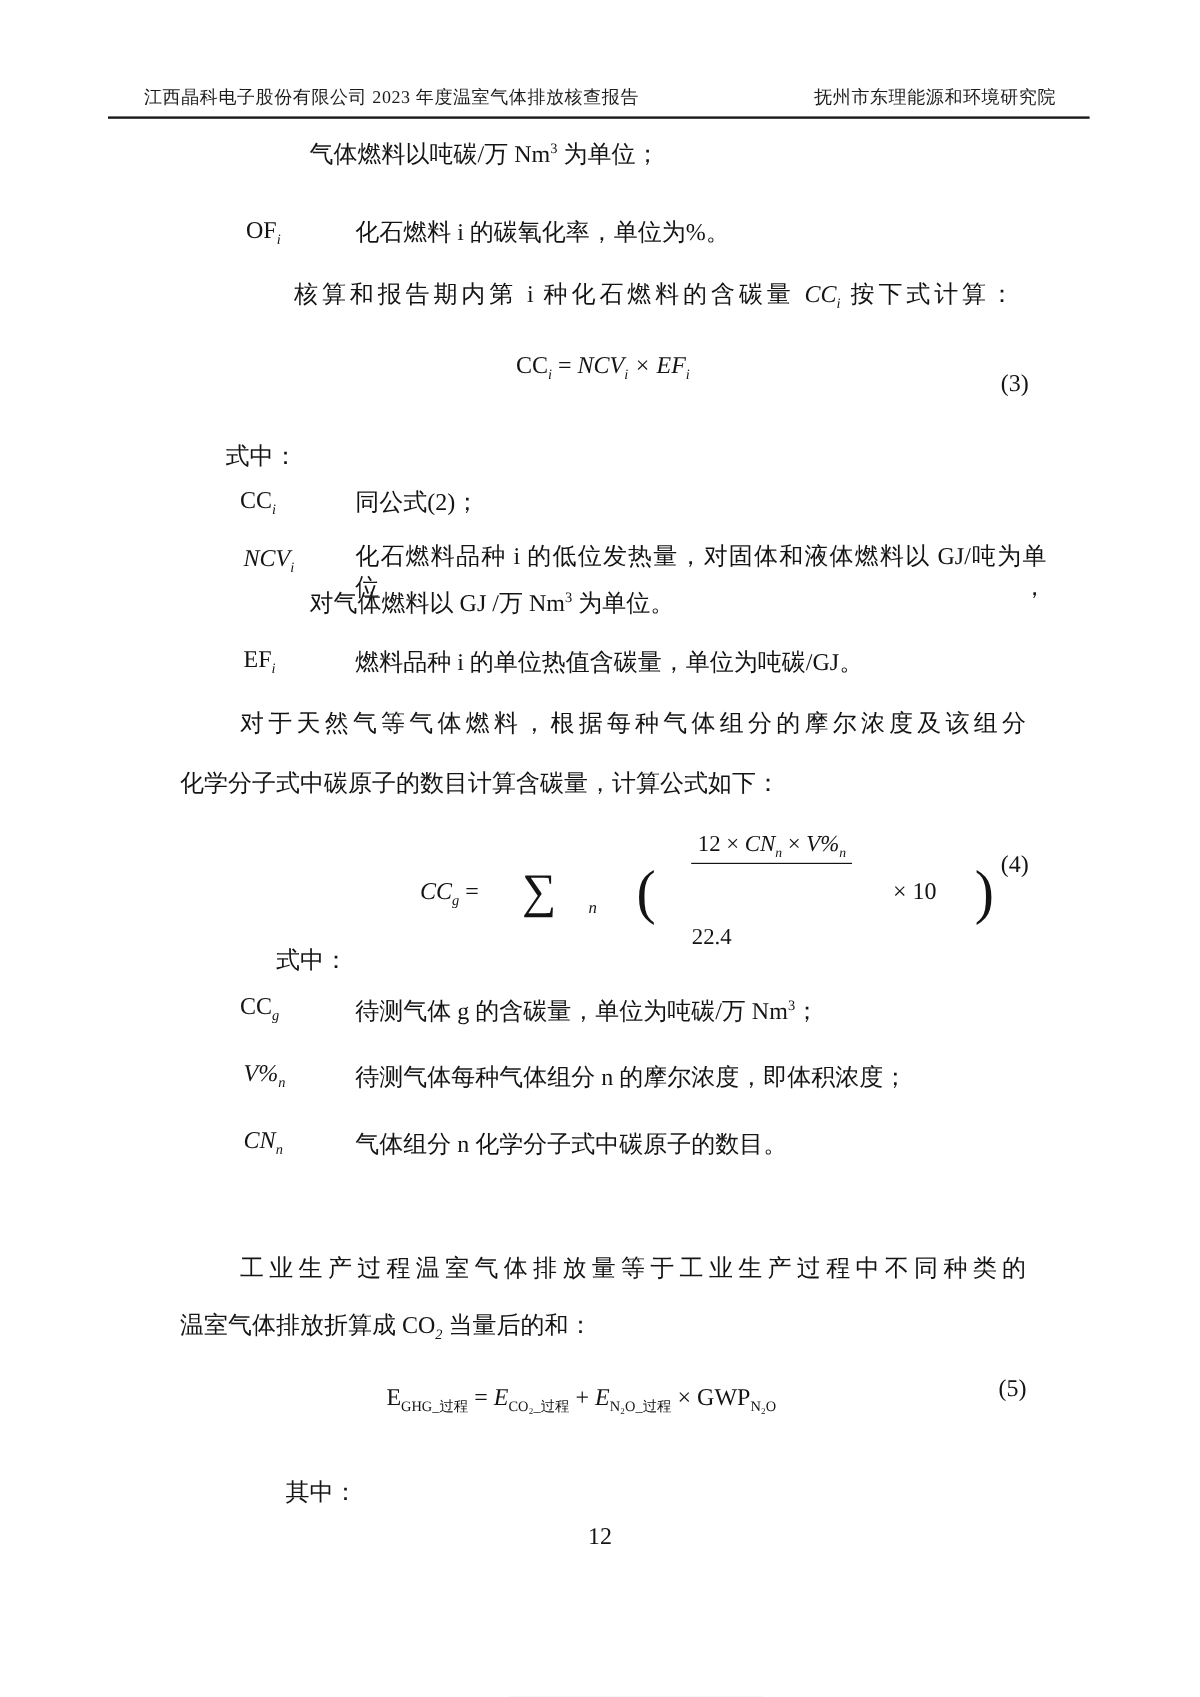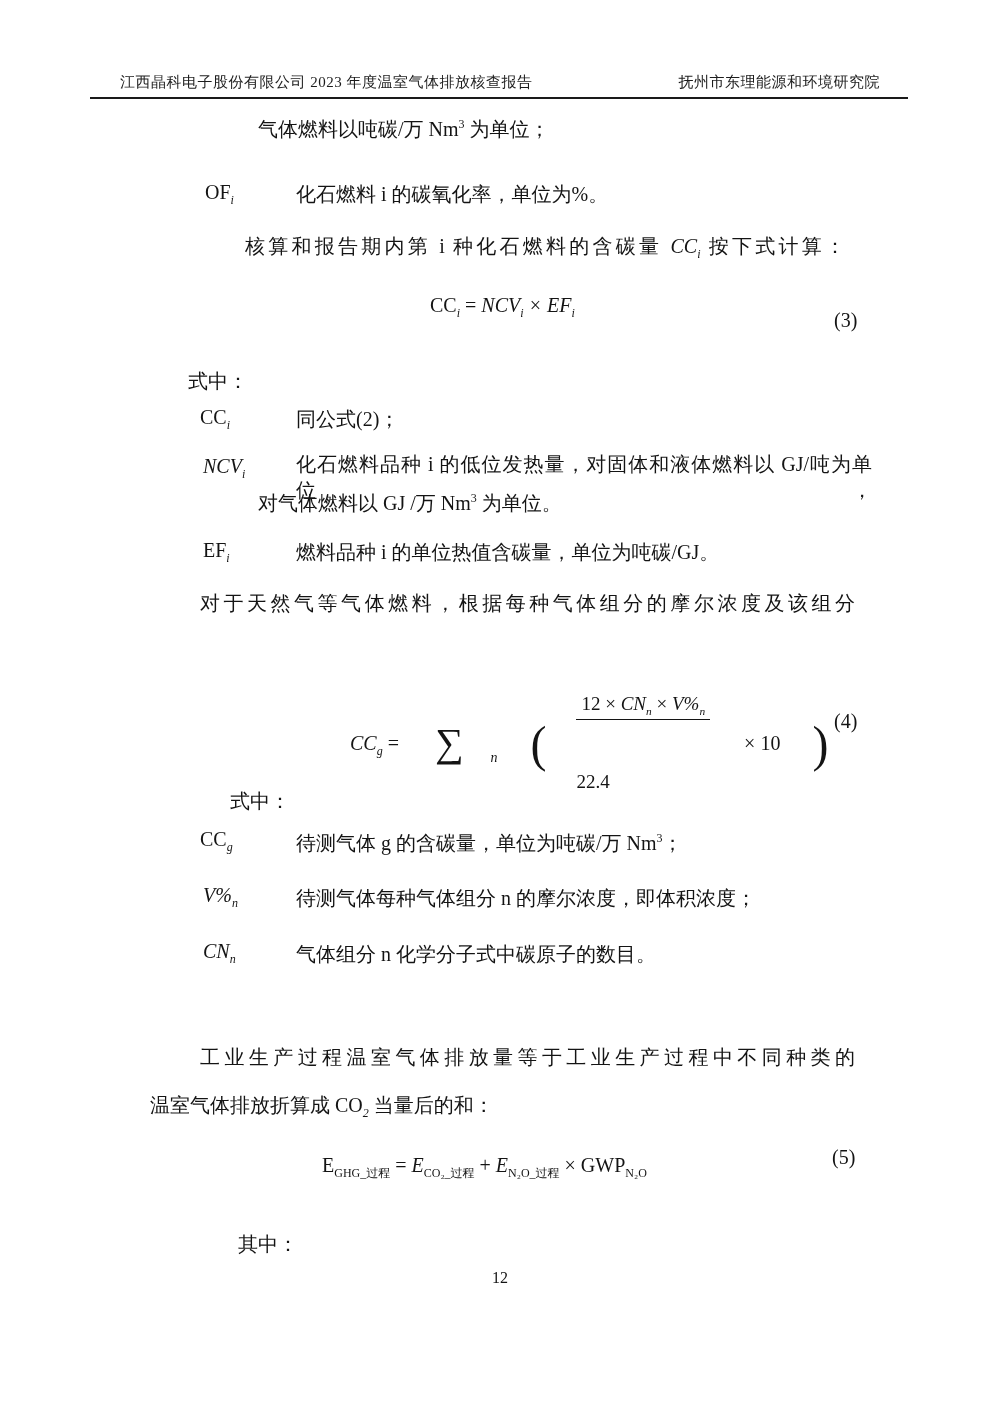--- a/index.html
+++ b/index.html
@@ -21,21 +21,21 @@
   .heading{font-weight:bold;font-size:22px;letter-spacing:1px;}
   .f4row{position:absolute;display:flex;align-items:center;white-space:nowrap;}
   .f4lhs{font-size:20px;margin-right:8px;}
   .sigma{font-size:40px;line-height:1;font-style:normal;}
   .sig-n{font-size:14px;font-style:italic;position:relative;top:15px;left:-1px;margin-right:4px;}
   .paren{font-size:48px;line-height:0.9;font-weight:400;transform:scaleY(1.05);}
   .frac{display:inline-flex;flex-direction:column;align-items:flex-start;font-size:19px;margin:0 2px;}
   .frac .num{padding:0 5px 2px 5px;border-bottom:1.6px solid #141414;}
   .frac .den{padding-top:2px;margin-top:48px;}
   .tail{font-size:20px;margin:0 4px;}
-  .pageno{position:absolute;width:100%;text-align:center;font-size:16px;}
+  .pageno{position:absolute;width:100%;text-align:center;font-size:20px;}
 </style>
 </head>
 <body>
 
 <div class="page">
 
   <div class="abs hdr" style="left:120px;top:73px;">江西晶科电子股份有限公司  2023 年度温室气体排放核查报告</div>
   <div class="abs hdr" style="right:120px;top:73px;">抚州市东理能源和环境研究院</div>
   <div class="rule" style="left:90px;top:97px;width:818px;height:2px;"></div>
 
@@ -55,20 +55,21 @@
   <div class="abs" style="left:296px;top:406px;">同公式(2)；</div>
 
   <div class="abs term" style="left:203px;top:453px;"><i>NCV<sub>i</sub></i></div>
   <div class="jl" style="left:296px;top:451px;width:576px;">化石燃料品种 i 的低位发热量，对固体和液体燃料以 GJ/吨为单位，</div>
   <div class="abs" style="left:258px;top:490px;">对气体燃料以 GJ /万 Nm<sup>3</sup> 为单位。</div>
 
   <div class="abs term" style="left:203px;top:537px;">EF<sub>i</sub></div>
   <div class="abs" style="left:296px;top:539px;">燃料品种 i 的单位热值含碳量，单位为吨碳/GJ。</div>
 
   <div class="jl" style="left:200px;top:590px;width:655px;">对于天然气等气体燃料，根据每种气体组分的摩尔浓度及该组分</div>
+  <div class="abs" style="left:150px;top:640px;">化学分子式中碳原子的数目计算含碳量，计算公式如下：</div>
 
   <div class="f4row" style="left:350px;top:692px;gap:28px;">
     <span class="f4lhs"><i>CC<sub>g</sub></i> =</span>
     <span class="sigma">∑</span>
     <span class="sig-n">n</span>
     <span class="paren">(</span>
     <span class="frac">
       <span class="num">12 × <i>CN<sub>n</sub></i> × <i>V%<sub>n</sub></i></span>
       <span class="den">22.4</span>
     </span>

